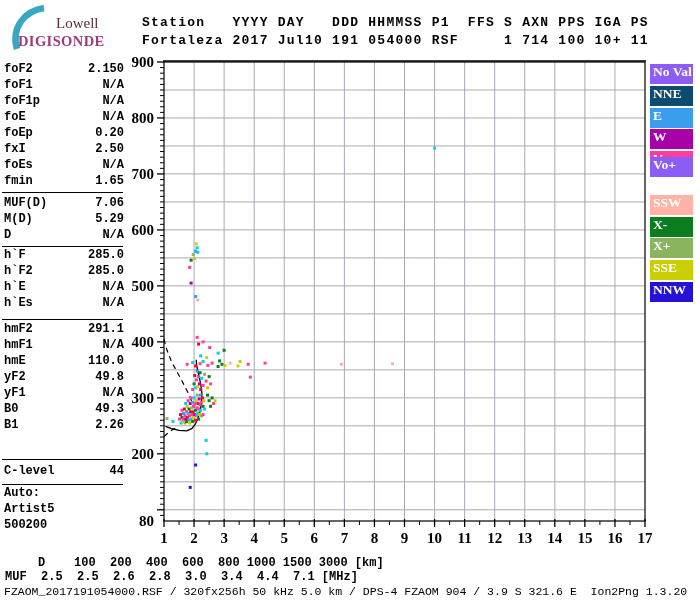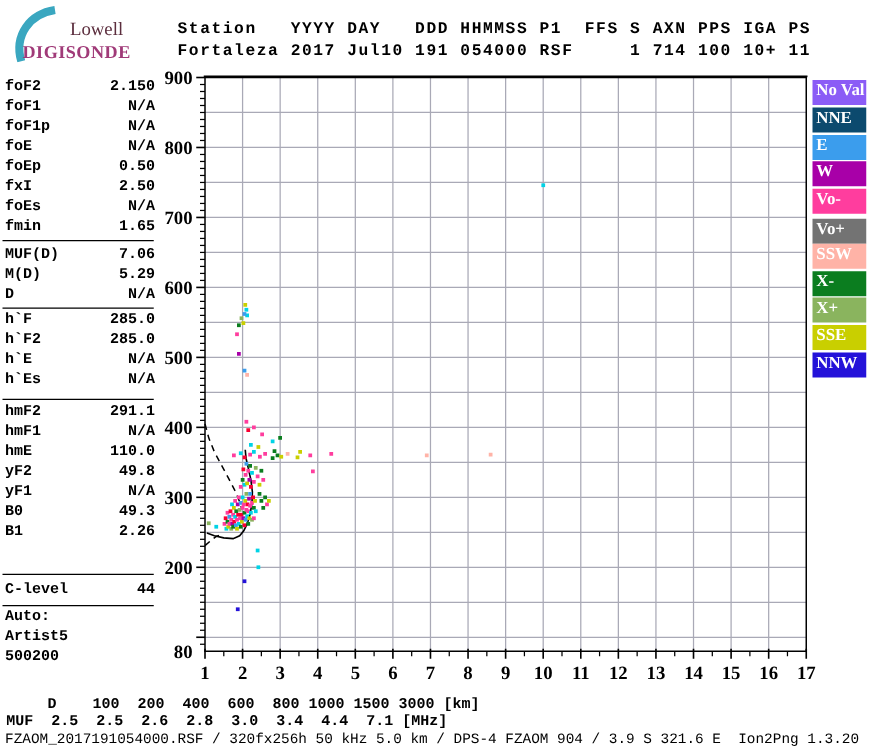--- a/index.html
+++ b/index.html
@@ -54,21 +54,21 @@
         <div class="prow">
           <span>foF1p</span>
           <span>N/A</span>
         </div>
         <div class="prow">
           <span>foE</span>
           <span>N/A</span>
         </div>
         <div class="prow">
           <span>foEp</span>
-          <span>0.50</span>
+          <span>0.20</span>
         </div>
         <div class="prow">
           <span>fxI</span>
           <span>2.50</span>
         </div>
         <div class="prow">
           <span>foEs</span>
           <span>N/A</span>
         </div>
         <div class="prow">
@@ -463,21 +463,21 @@
       <rect x="206.1" y="393.6" width="3" height="3" fill="#0b7d1f"></rect>
       <rect x="213.6" y="399.2" width="3" height="3" fill="#c9cf00"></rect>
     </svg>
 
   <div id="legend">
       <div class="leg" style="top: 64px; background: #8b5cf6;">No Val</div>
       <div class="leg" style="top: 85.8px; background: #0c4a6e;">NNE</div>
       <div class="leg" style="top: 107.6px; background: rgb(59, 157, 237);">E</div>
       <div class="leg" style="top: 129.4px; background: rgb(168, 0, 168);">W</div>
       <div class="leg" style="top: 151.2px; background: rgb(255, 61, 158);">Vo-</div>
-      <div class="leg" style="top: 175px; background: #737373;">Vo+</div>
+      <div class="leg" style="top: 157px; background: #8b5cf6;">Vo+</div>
       <div class="leg" style="top: 194.8px; background: rgb(255, 179, 167);">SSW</div>
       <div class="leg" style="top: 216.6px; background: rgb(11, 125, 31);">X-</div>
       <div class="leg" style="top: 238.4px; background: rgb(138, 180, 94);">X+</div>
       <div class="leg" style="top: 260.2px; background: rgb(201, 207, 0);">SSE</div>
       <div class="leg" style="top: 282px; background: rgb(36, 18, 217);">NNW</div>
     </div>
 
   <div id="drow" class="brow">D    100  200  400  600  800 1000 1500 3000 [km]</div>
   <div id="mufrow" class="brow">MUF  2.5  2.5  2.6  2.8  3.0  3.4  4.4  7.1 [MHz]</div>
 

